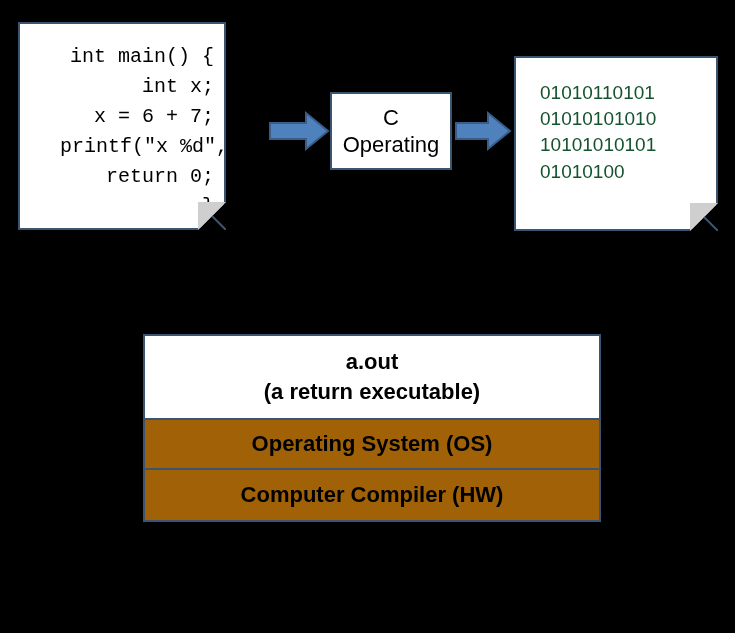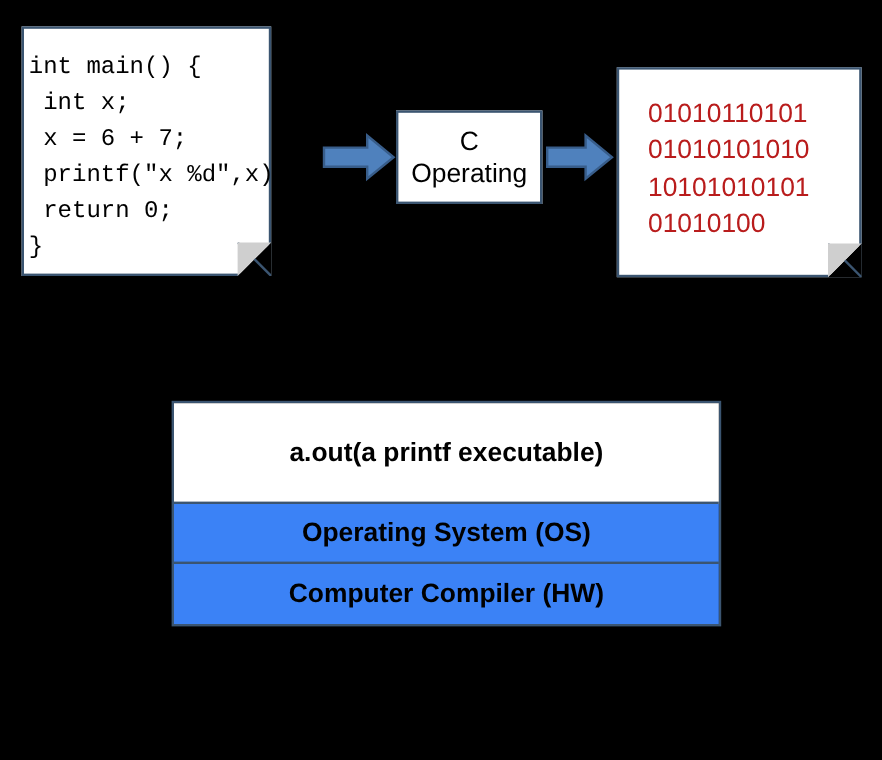--- a/index.html
+++ b/index.html
@@ -21,21 +21,22 @@
   .doc {
     position: absolute;
     background: #fff;
     border: 2px solid #3b5571;
   }
   .src-doc {
     left: 18px;
     top: 22px;
     width: 208px;
     height: 208px;
-    padding: 18px 10px 10px 4px;
+    padding: 18px 10px 10px 28px;
+    text-align: right;
   }
   .src-doc pre {
     font-family: "Courier New", monospace;
     font-size: 20px;
     line-height: 1.5;
     color: #000;
     white-space: pre;
   }
   
   .fold {
@@ -72,23 +73,23 @@
   
   .bin-doc {
     left: 514px;
     top: 56px;
     width: 204px;
     height: 175px;
     padding: 22px 14px 10px 24px;
   }
   .bin-doc .txt {
     font-family: Arial, sans-serif;
-    font-size: 22px;
+    font-size: 19px;
     line-height: 1.38;
-    color: #b91c1c;
+    color: #14532d;
     white-space: pre;
   }
 
   
   .compiler {
     position: absolute;
     left: 330px;
     top: 92px;
     width: 122px;
     height: 78px;
@@ -121,31 +122,31 @@
     border: 2px solid #3b5571;
   }
   .layer {
     border-bottom: 2px solid #3b5571;
     text-align: center;
     font-weight: bold;
     color: #000;
     display: flex;
     align-items: center;
     justify-content: center;
-    flex-direction: row;
+    flex-direction: column;
   }
   .layer:last-child { border-bottom: none; }
   .layer.top {
     background: #fff;
     height: 84px;
     font-size: 22px;
     line-height: 1.35;
   }
   .layer.mid {
-    background: #3b82f6;
+    background: #a16207;
     height: 50px;
     font-size: 22px;
   }
 </style>
 </head>
 <body>
 
 <div class="diagram">
 
   <div class="doc src-doc">
@@ -194,21 +195,21 @@
         <svg width="28" height="28">
             <line x1="0" y1="0" x2="28" y2="28" stroke="#3b5571" stroke-width="2"></line>
           </svg>
       </div>
     </div>
   </div>
 
   <div class="stack">
     <div class="layer top">
       <div>a.out</div>
-      <div>(a printf executable)</div>
+      <div>(a return executable)</div>
     </div>
     <div class="layer mid">
       <span>Operating System (OS)</span>
     </div>
     <div class="layer mid">
       <span>Computer Compiler (HW)</span>
     </div>
   </div>
 
 </div>

